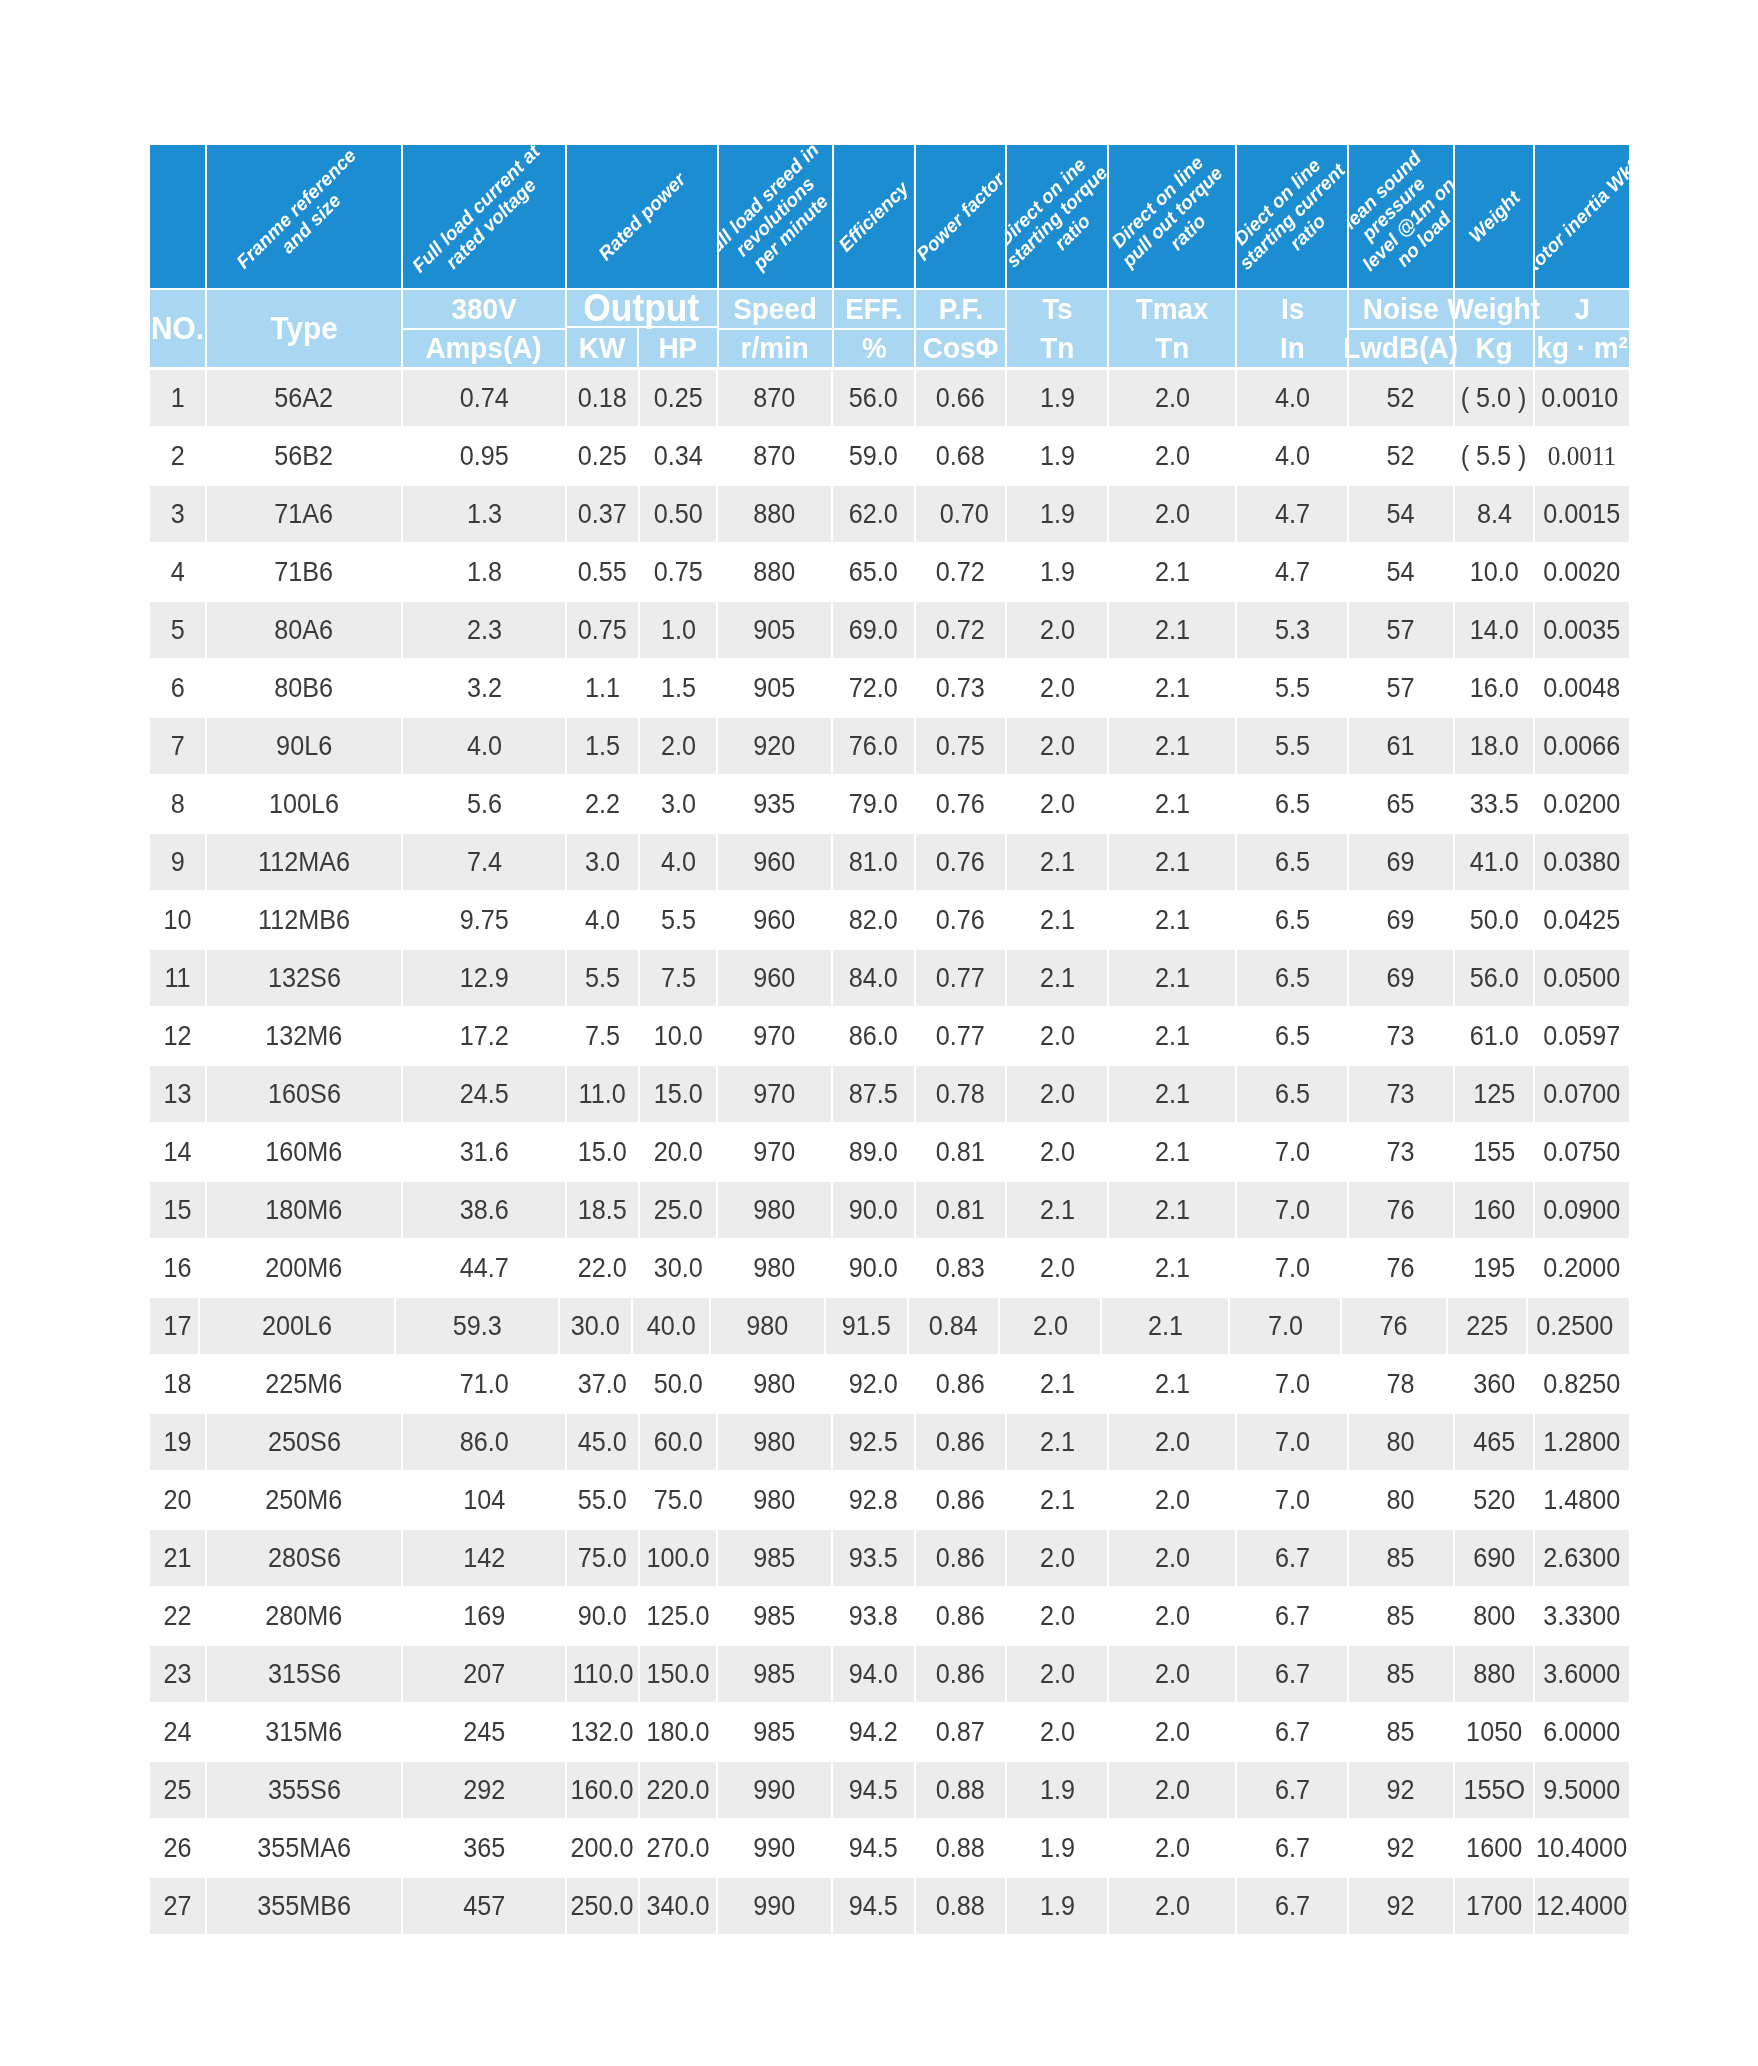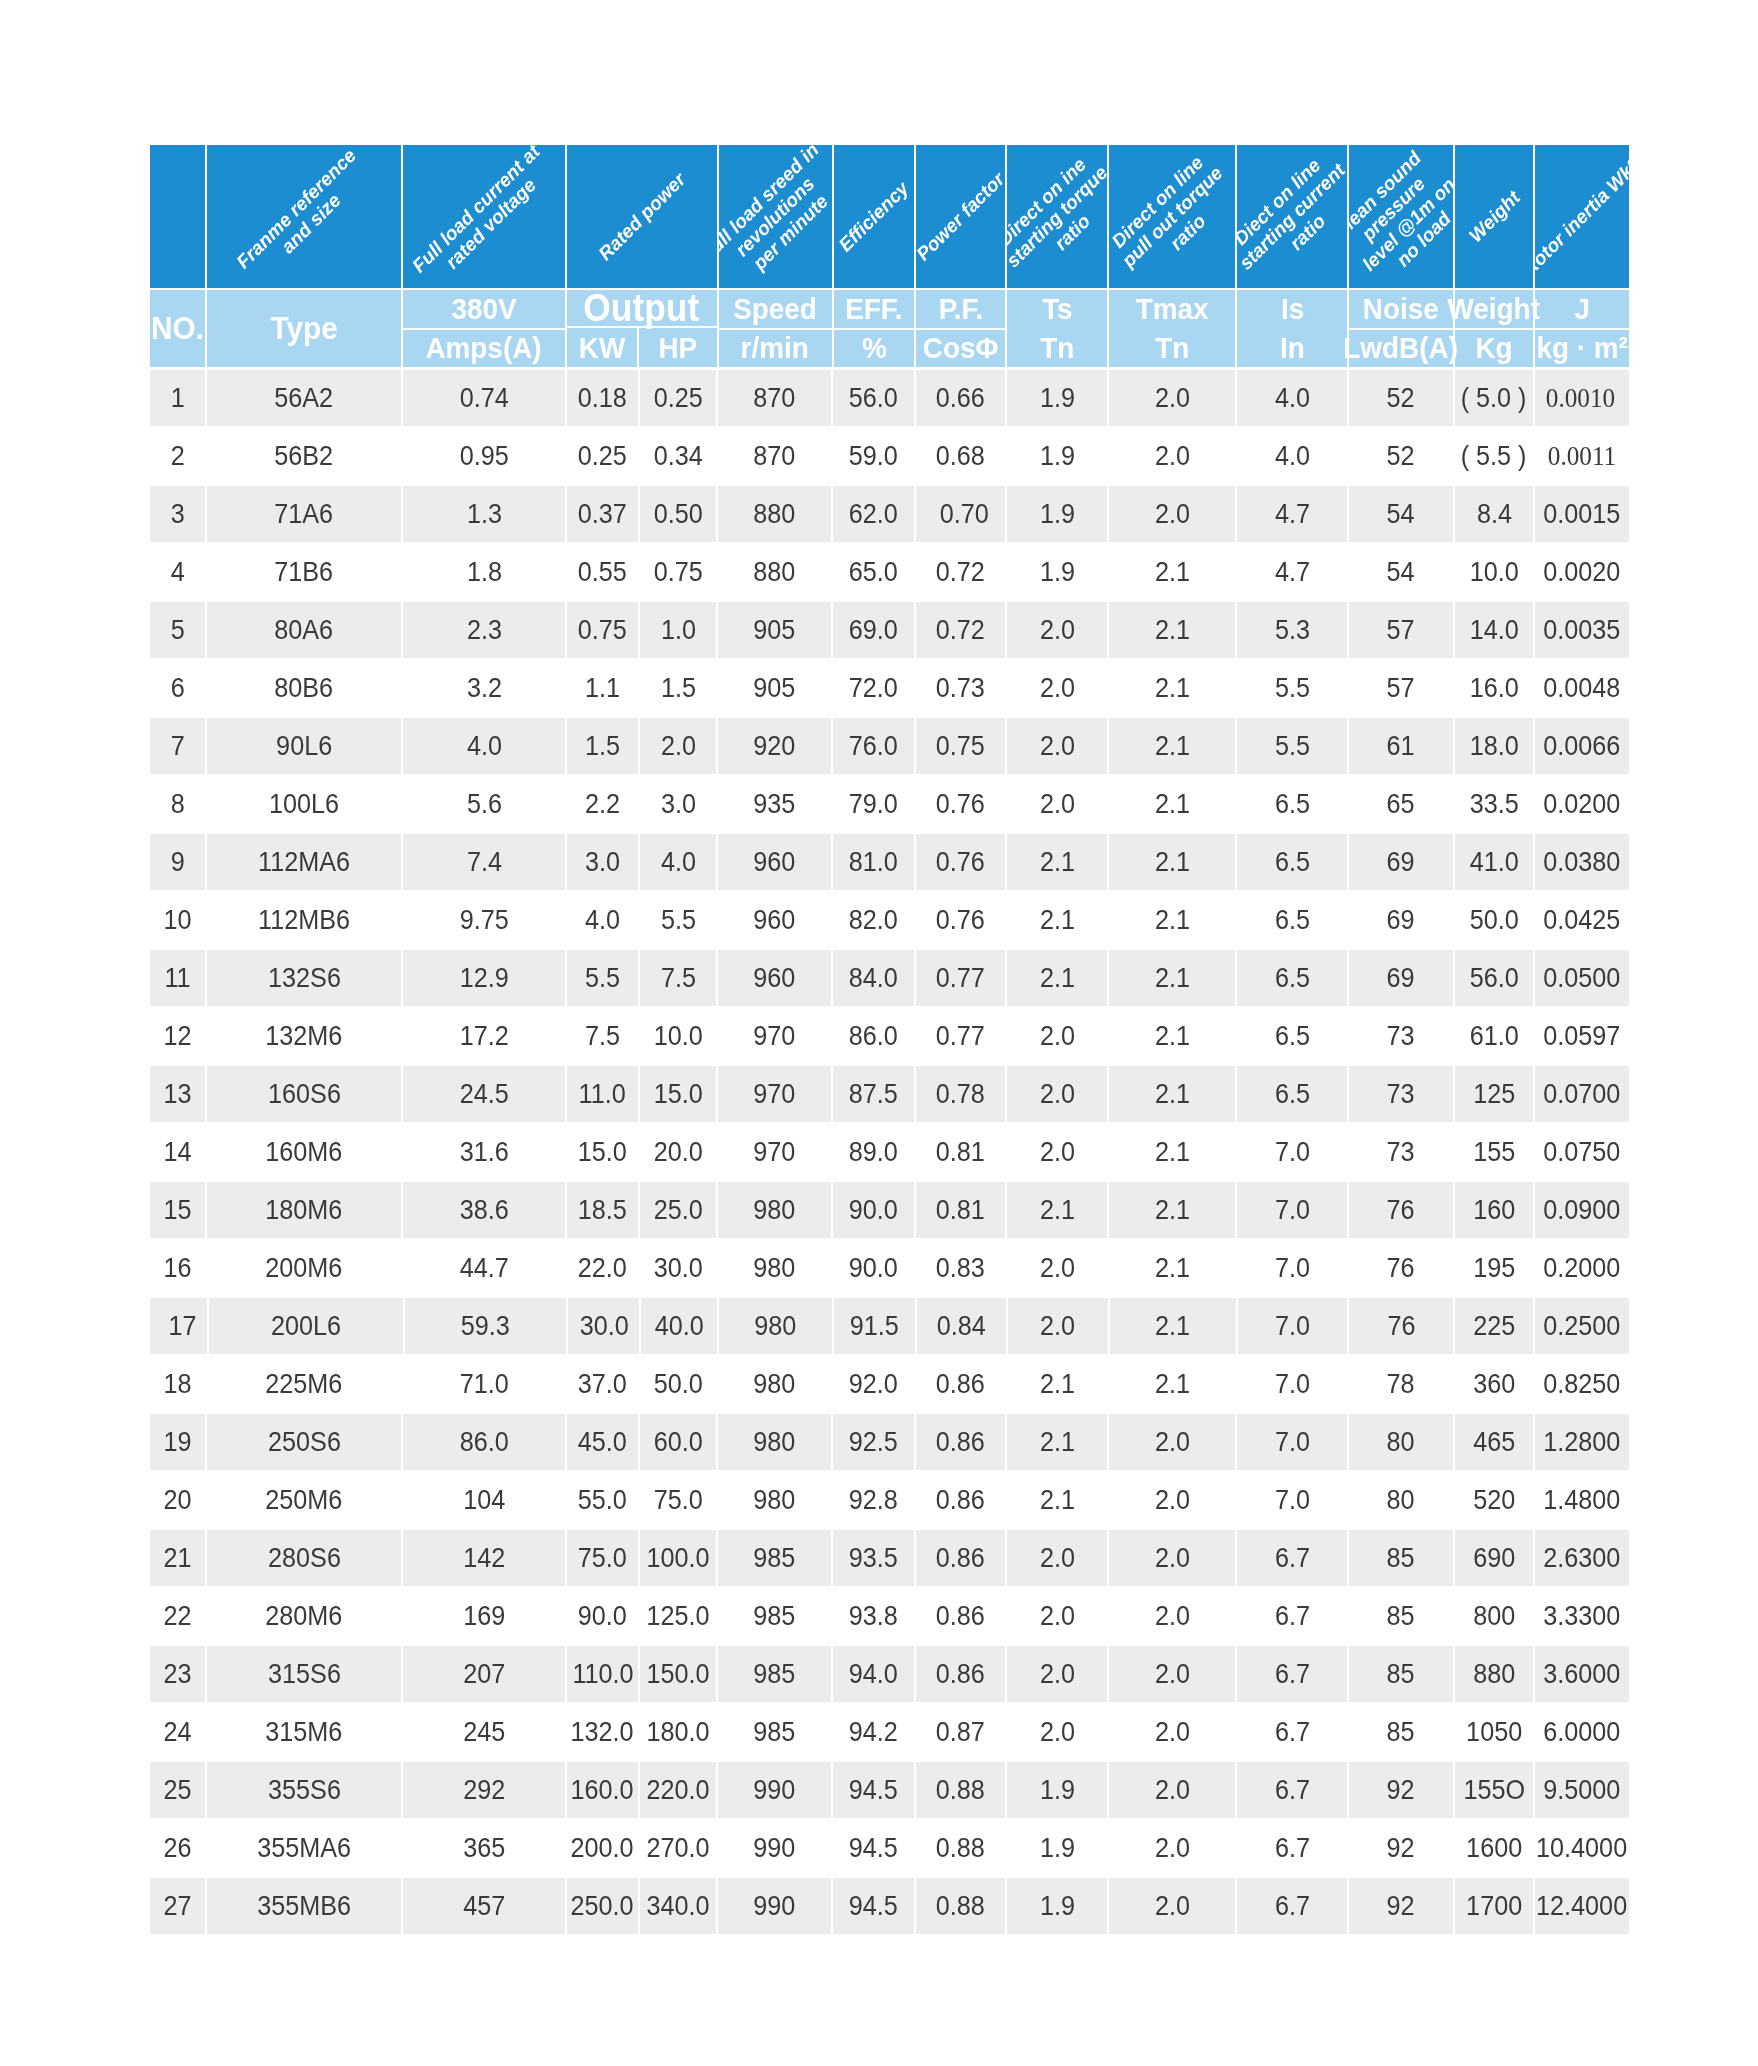--- a/index.html
+++ b/index.html
@@ -240,21 +240,21 @@
         </div>
         <div class="cell" style="width: 112px;">
           <span class="squeeze">4.0</span>
         </div>
         <div class="cell" style="width: 106px;">
           <span class="squeeze">52</span>
         </div>
         <div class="cell" style="width: 80px;">
           <span class="squeeze">( 5.0 )</span>
         </div>
-        <div class="cell" style="width: 90px; font-family: Liberation Serif, serif;">
+        <div class="cell" style="width: 90px;">
           <span class="squeeze">0.0010</span>
         </div>
       </div>
       <div class="row">
         <div class="cell" style="width: 57px;">
           <span class="squeeze">2</span>
         </div>
         <div class="cell" style="width: 196px;">
           <span class="squeeze">56B2</span>
         </div>
@@ -905,21 +905,21 @@
           <span class="squeeze">76</span>
         </div>
         <div class="cell" style="width: 80px;">
           <span class="squeeze">195</span>
         </div>
         <div class="cell" style="width: 94px;">
           <span class="squeeze">0.2000</span>
         </div>
       </div>
       <div class="row odd">
-        <div class="cell" style="width: 59px; padding-left: 8px;">
+        <div class="cell" style="width: 50px; padding-left: 8px;">
           <span class="squeeze">17</span>
         </div>
         <div class="cell" style="width: 196px;">
           <span class="squeeze">200L6</span>
         </div>
         <div class="cell" style="width: 164px;">
           <span class="squeeze">59.3</span>
         </div>
         <div class="cell" style="width: 73px;">
           <span class="squeeze">30.0</span>

